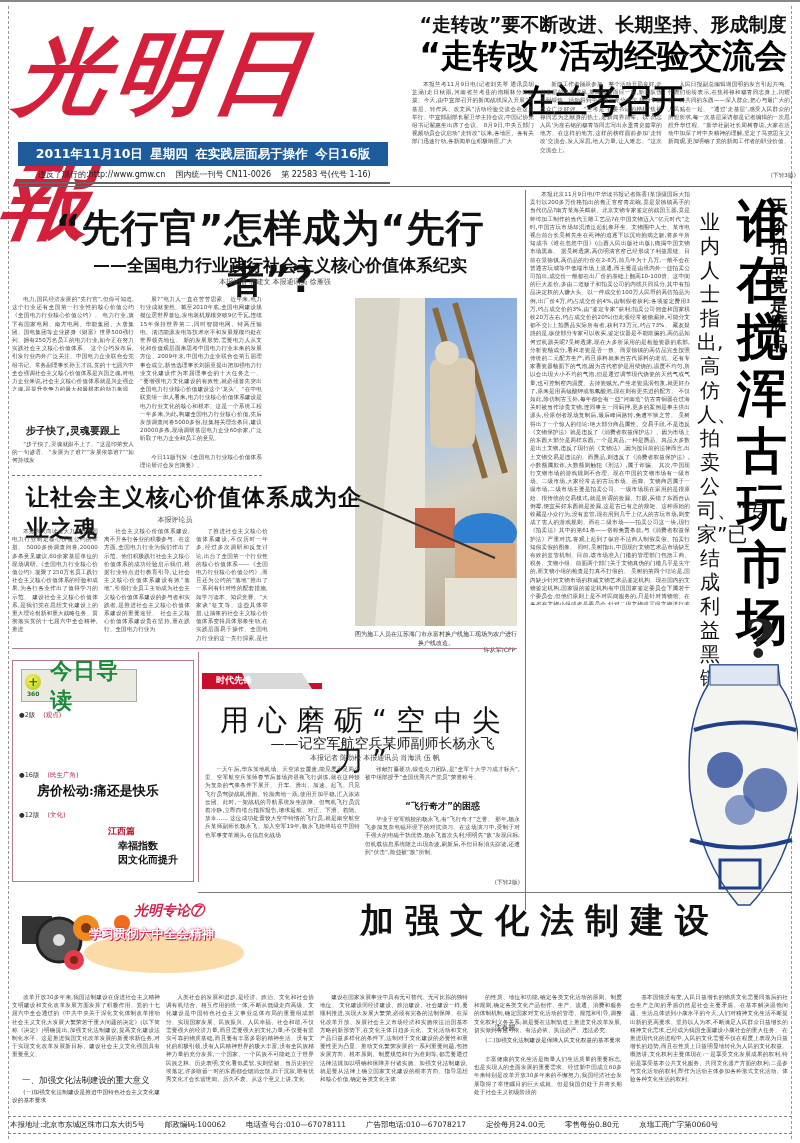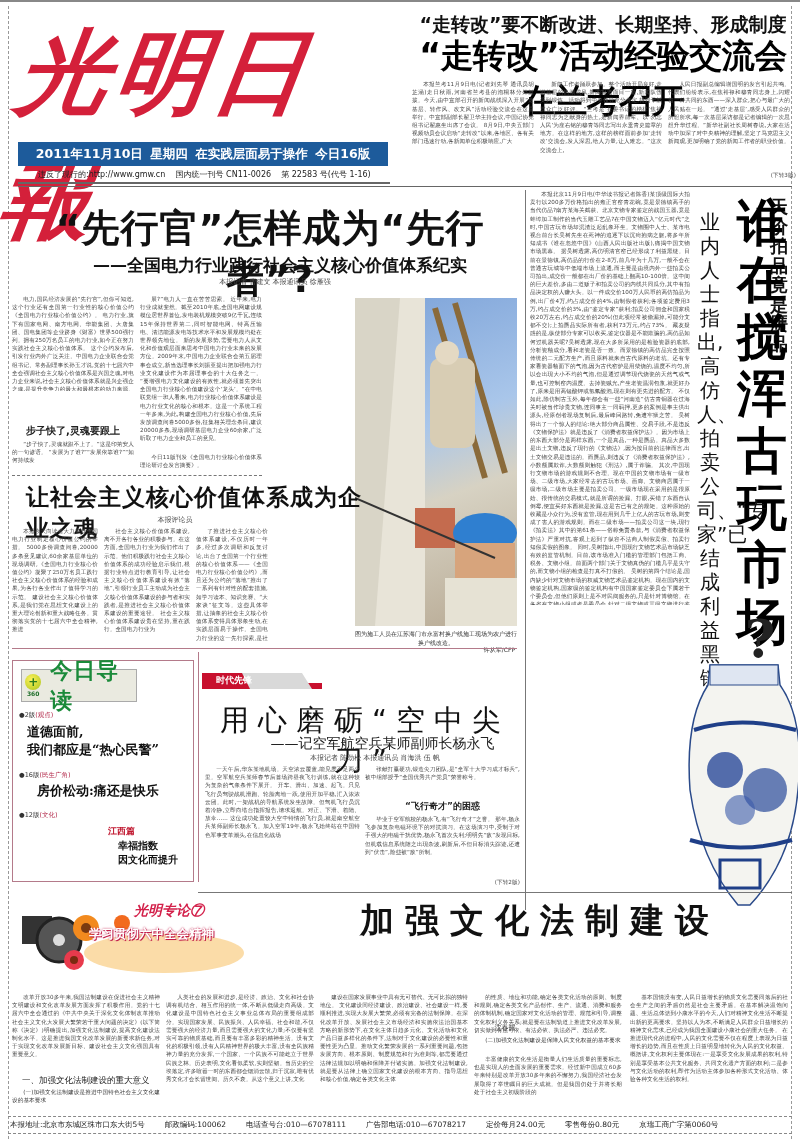--- a/index.html
+++ b/index.html
@@ -47,21 +47,21 @@
   .vase { left: 680px; top: 660px; width: 118px; height: 250px; }
 
   
   .guide { left: 12px; top: 660px; width: 182px; height: 222px; border: 1px solid #b47a8a; }
   .guide-head { left: 8px; top: 8px; width: 116px; height: 33px; background: #eaeae0; border: 1px solid #aaa; display: flex; align-items: center; }
   .guide-360 { width: 24px; height: 31px; display: flex; flex-direction: column; align-items: center; justify-content: center; }
   .guide-circle { width: 16px; height: 16px; border-radius: 50%; background: radial-gradient(circle at 40% 35%, #fff35a, #a8c21a); color: #2a7a20; font-size: 12px; font-weight: bold; line-height: 16px; text-align: center; }
   .guide-360 span { font-size: 6px; color: #1f6e2a; font-weight: bold; }
   .guide-label { font-size: 22px; font-weight: bold; color: #1b8a3a; margin-left: 6px; letter-spacing: 1px; }
   .guide-ed { font-size: 6.5px; color: #333; }
-  .guide-ed .sec { color: #b3294a; }
+  .guide-ed .sec { color: #b3294a; padding-left: 8px; }
   .guide-h { font-family: "DejaVu Serif", serif; font-weight: bold; color: #111; }
 
   .pioneer-tag { left: 202px; top: 673px; width: 120px; height: 16px; }
   .pioneer-title { left: 205px; top: 701px; width: 320px; font-size: 29px; color: #111; letter-spacing: 9px; text-align: center; }
   .pioneer-sub { left: 240px; top: 735px; width: 285px; font-size: 14px; color: #222; text-align: center; }
 
   .special-banner { left: 14px; top: 898px; width: 230px; height: 80px; }
   .culture-title { left: 300px; top: 898px; width: 480px; font-size: 34px; font-weight: 900; letter-spacing: 11px; color: #111; text-align: center; }
 
   .footer { left: 8px; top: 1116px; width: 784px; height: 18px; border-top: 1px dashed #888; border-bottom: 1px dashed #888; font-size: 7.5px; color: #222; display: flex; align-items: center; gap: 20px; padding-left: 2px; white-space: nowrap; }
@@ -178,24 +178,20 @@
   <div class="abs guide-head">
     <div class="guide-360">
       <div class="guide-circle">+</div>
       <span>360</span>
     </div>
     <div class="guide-label">今日导读</div>
   </div>
   <div class="abs guide-ed" style="left:6px;top:50px;">
     <span>●2版</span><span class="sec">(观点)</span>
   </div>
-  <div class="abs guide-h" style="left:14px;top:62px;font-size:13px;line-height:18px;">
-    <div>道德面前,</div>
-    <div>我们都应是“热心民警”</div>
-  </div>
   <div class="abs guide-ed" style="left:6px;top:110px;">
     <span>●16版</span><span class="sec">(民生广角)</span>
   </div>
   <div class="abs guide-h" style="left:24px;top:121px;font-size:13px;">房价松动:痛还是快乐</div>
   <div class="abs guide-ed" style="left:6px;top:150px;">
     <span>●12版</span><span class="sec">(文化)</span>
   </div>
   <div class="abs" style="left:95px;top:164px;font-size:9px;font-weight:bold;color:#c0172f;">江西篇</div>
   <div class="abs" style="left:105px;top:178px;font-size:10px;font-weight:bold;color:#111;line-height:14px;">
     <div>幸福指数</div>

